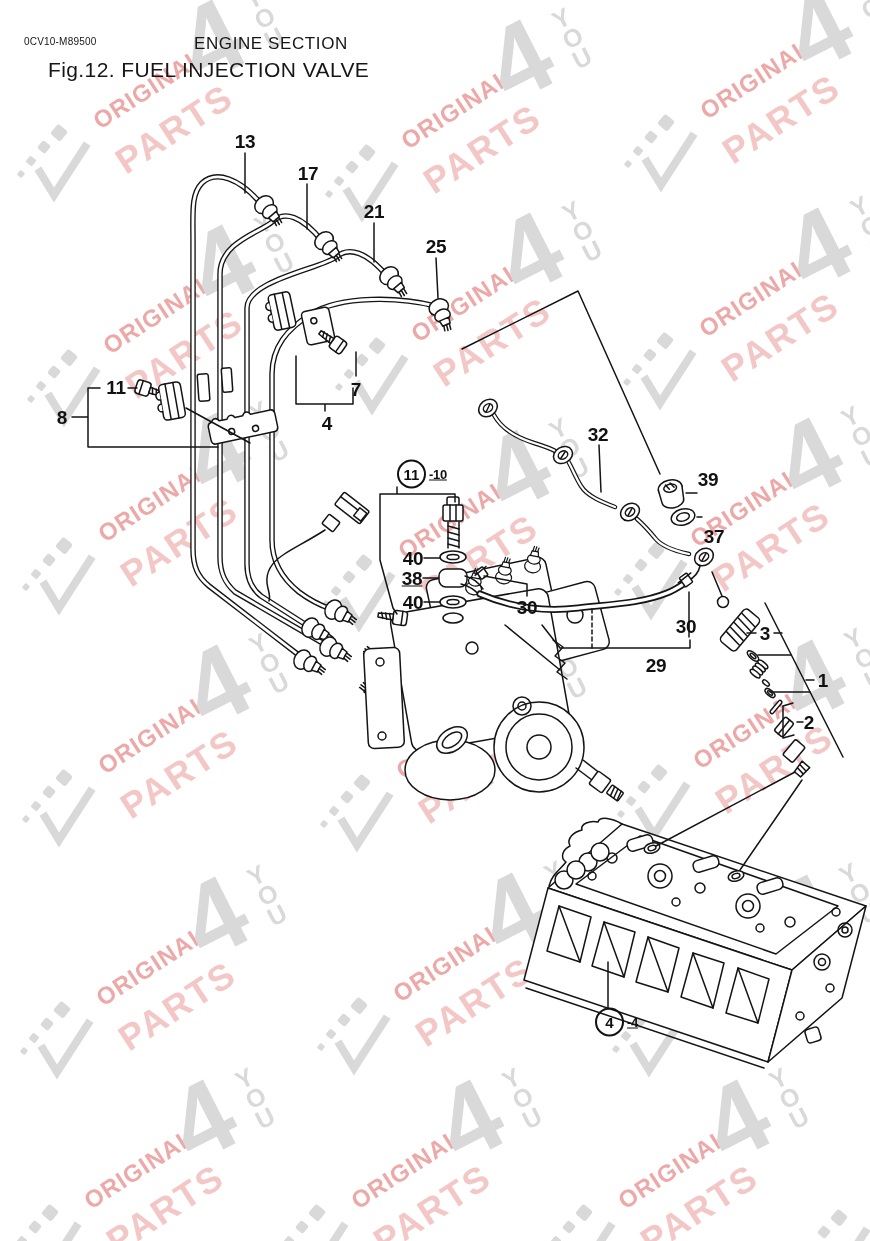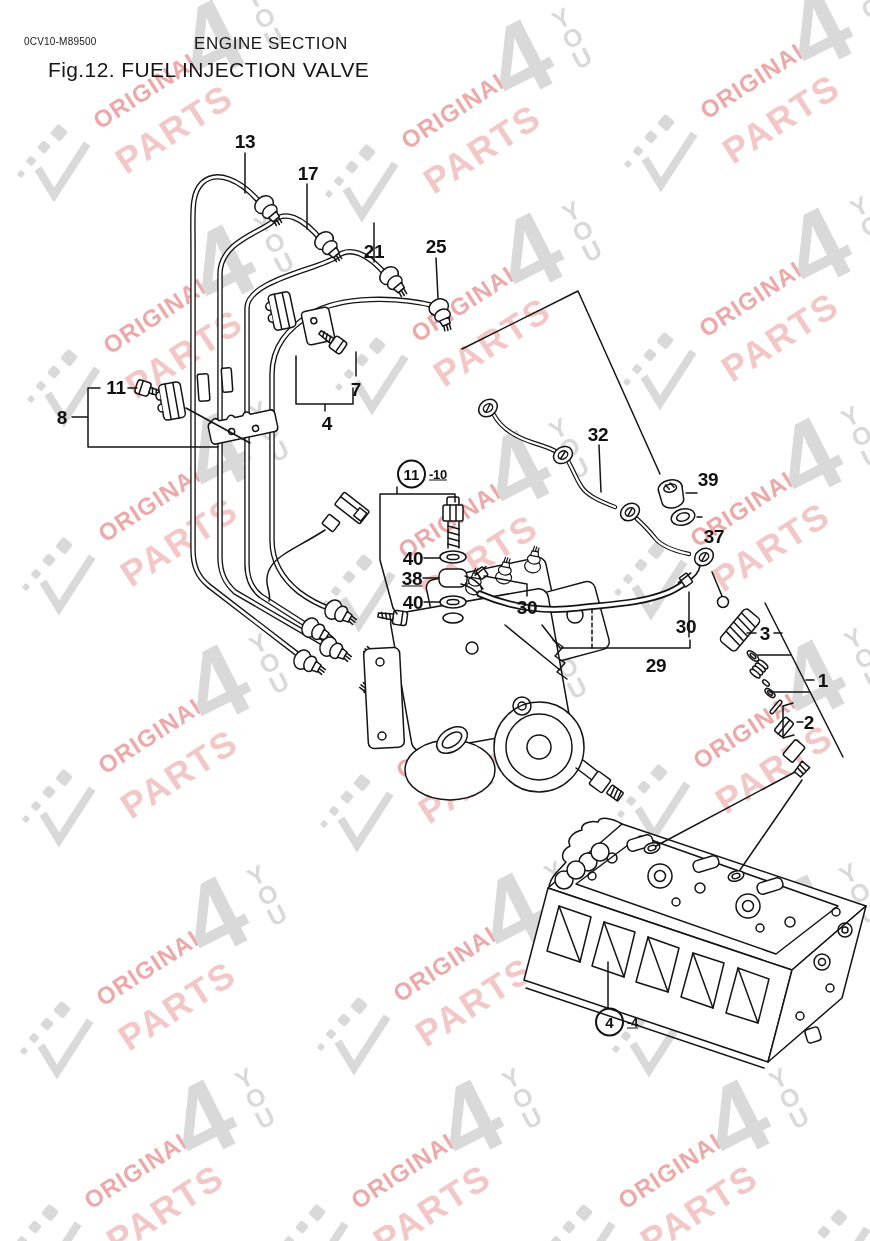--- a/index.html
+++ b/index.html
@@ -634,21 +634,21 @@
 
 <div id="header">
   <div class="doc-code">0CV10-M89500</div>
   <div class="section-title">ENGINE SECTION</div>
   <div class="fig-title">Fig.12.  FUEL INJECTION VALVE</div>
 </div>
 
 <div id="callout-layer">
     <div class="callout" style="left: 245px; top: 141px;">13</div>
     <div class="callout" style="left: 308px; top: 173px;">17</div>
-    <div class="callout" style="left: 374px; top: 211px; margin-top: 40px;">21</div>
+    <div class="callout" style="left: 374px; top: 211px;">21</div>
     <div class="callout" style="left: 436px; top: 246px;">25</div>
     <div class="callout" style="left: 116px; top: 387px;">11</div>
     <div class="callout" style="left: 62px; top: 417px;">8</div>
     <div class="callout" style="left: 356px; top: 389px;">7</div>
     <div class="callout" style="left: 327px; top: 423px;">4</div>
     <div class="callout-circled" style="left: 397px; top: 474px;">
       <span class="co-circle">11</span>
       <span class="co-suffix">-10</span>
     </div>
     <div class="callout" style="left: 413px; top: 558px;">40</div>

